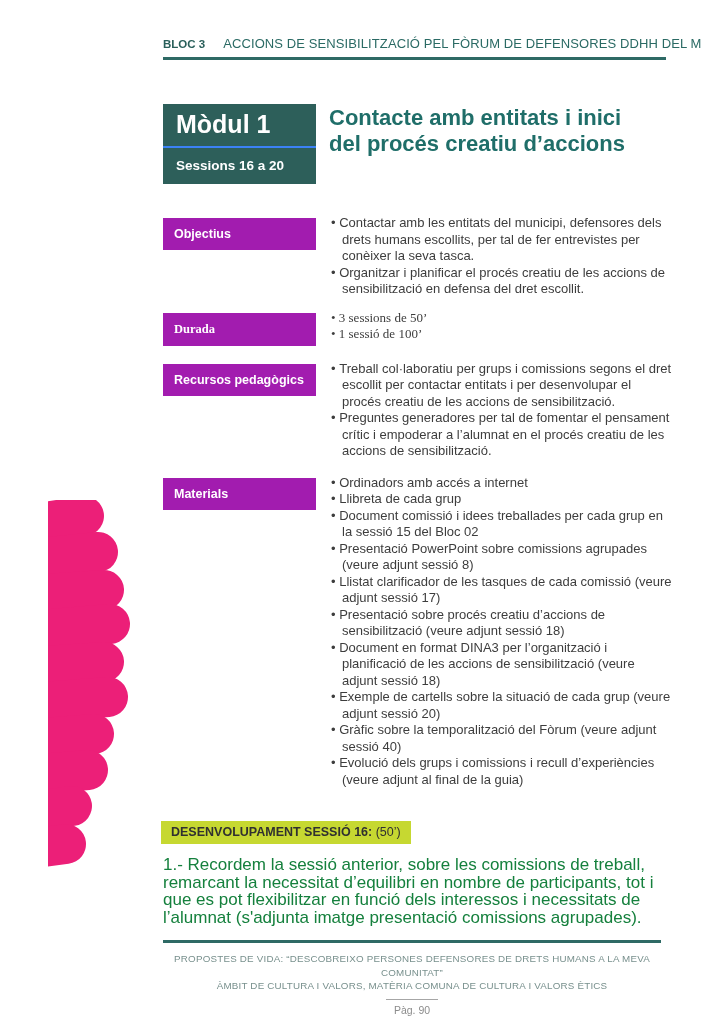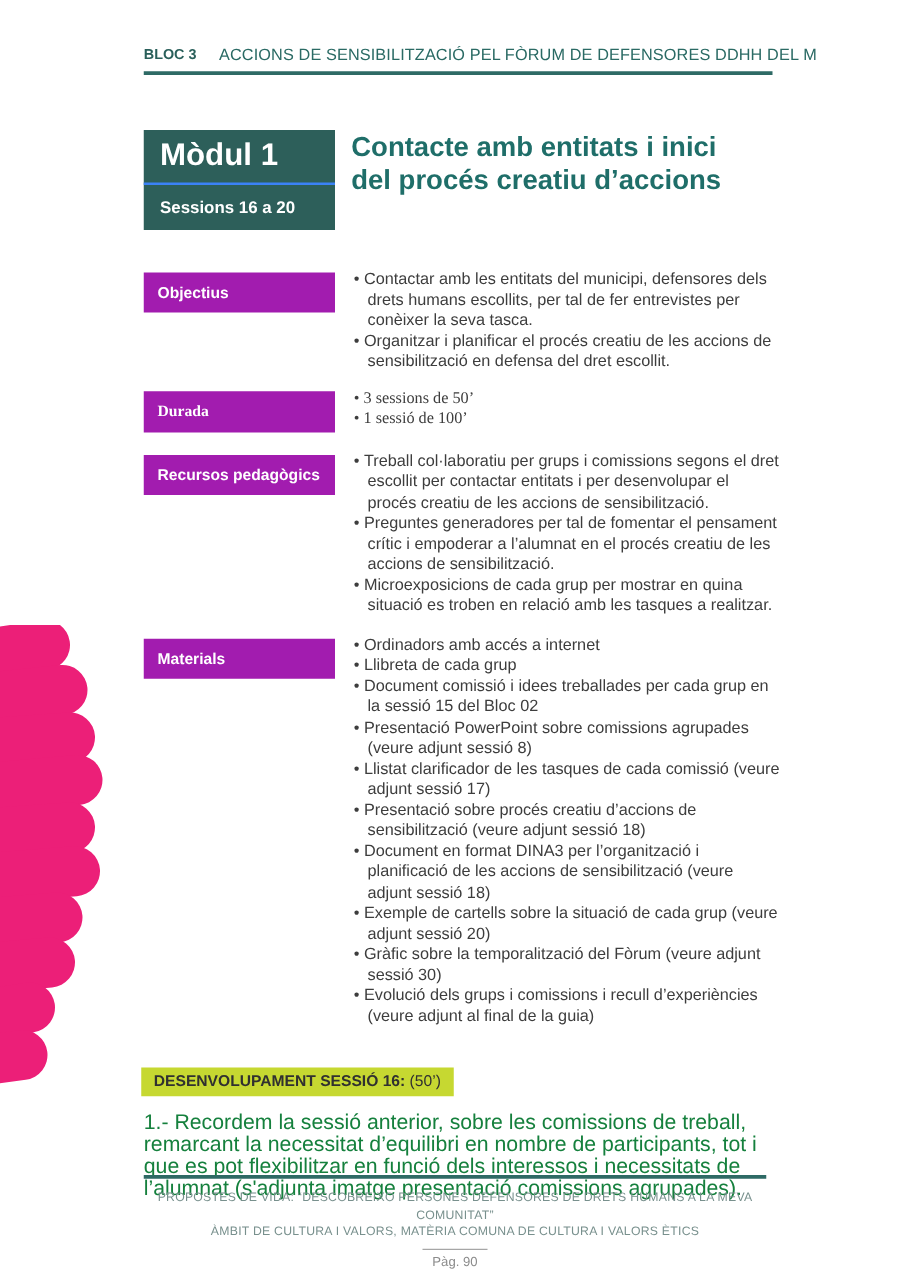--- a/index.html
+++ b/index.html
@@ -1,18 +1,18 @@
 <!DOCTYPE html>
 <html lang="ca"><head>
 <meta charset="utf-8">
 <style>
   html,body { margin:0; padding:0; background:#ffffff; }
   .page {
     position:relative; width:654px; height:1024px; background:#ffffff;
-    overflow:hidden; font-family:"Liberation Sans", sans-serif; color:#3d3d3d;
+    overflow:hidden; font-family:"Liberation Sans", sans-serif; color:#3d3d3d;margin-left:48px;
   }
   .content { position:relative; padding:36px 0 0 115px; width:510px; }
 
   
   .doc-header {
     display:flex; align-items:center; gap:9px;
     border-bottom:3px solid #2e6a65; padding-bottom:6px; width:503px;
   }
   .hdr-block { font-size:11.5px; font-weight:bold; color:#295f5a; white-space:nowrap; }
   .hdr-sep { width:1px; height:15px; background:#8aa5a2; }
@@ -123,38 +123,37 @@
         </ul>
     </section>
 
     <section class="row row-recursos">
       <div class="label-col">
         <div class="label-box">Recursos pedagògics</div>
       </div>
       <ul class="bullets">
           <li>Treball col·laboratiu per grups i comissions segons el dret escollit per contactar entitats i per desenvolupar el procés creatiu de les accions de sensibilització.</li>
           <li>Preguntes generadores per tal de fomentar el pensament crític i empoderar a l’alumnat en el procés creatiu de les accions de sensibilització.</li>
-          <li>Microexposicions de cada grup per mostrar en quina situació es troben en relació amb les tasques a realitzar.</li>
         </ul>
     </section>
 
     <section class="row row-materials">
       <div class="label-col">
         <div class="label-box">Materials</div>
       </div>
       <ul class="bullets">
           <li>Ordinadors amb accés a internet</li>
           <li>Llibreta de cada grup</li>
           <li>Document comissió i idees treballades per cada grup en la sessió 15 del Bloc 02</li>
           <li>Presentació PowerPoint sobre comissions agrupades (veure adjunt sessió 8)</li>
           <li>Llistat clarificador de les tasques de cada comissió (veure adjunt sessió 17)</li>
           <li>Presentació sobre procés creatiu d’accions de sensibilització (veure adjunt sessió 18)</li>
           <li>Document en format DINA3 per l’organització i planificació de les accions de sensibilització (veure adjunt sessió 18)</li>
           <li>Exemple de cartells sobre la situació de cada grup (veure adjunt sessió 20)</li>
-          <li>Gràfic sobre la temporalització del Fòrum (veure adjunt sessió 30)</li>
+          <li>Gràfic sobre la temporalització del Fòrum (veure adjunt sessió 40)</li>
           <li>Evolució dels grups i comissions i recull d’experiències (veure adjunt al final de la guia)</li>
         </ul>
     </section>
 
     <div class="dev-heading">
       <span class="dev-strong">DESENVOLUPAMENT SESSIÓ 16:</span>
       <span class="dev-time">(50’)</span>
     </div>
 
     <p class="dev-paragraph">1.- Recordem la sessió anterior, sobre les comissions de treball, remarcant la necessitat d’equilibri en nombre de participants, tot i que es pot flexibilitzar en funció dels interessos i necessitats de l’alumnat (s'adjunta imatge presentació comissions agrupades).</p>

